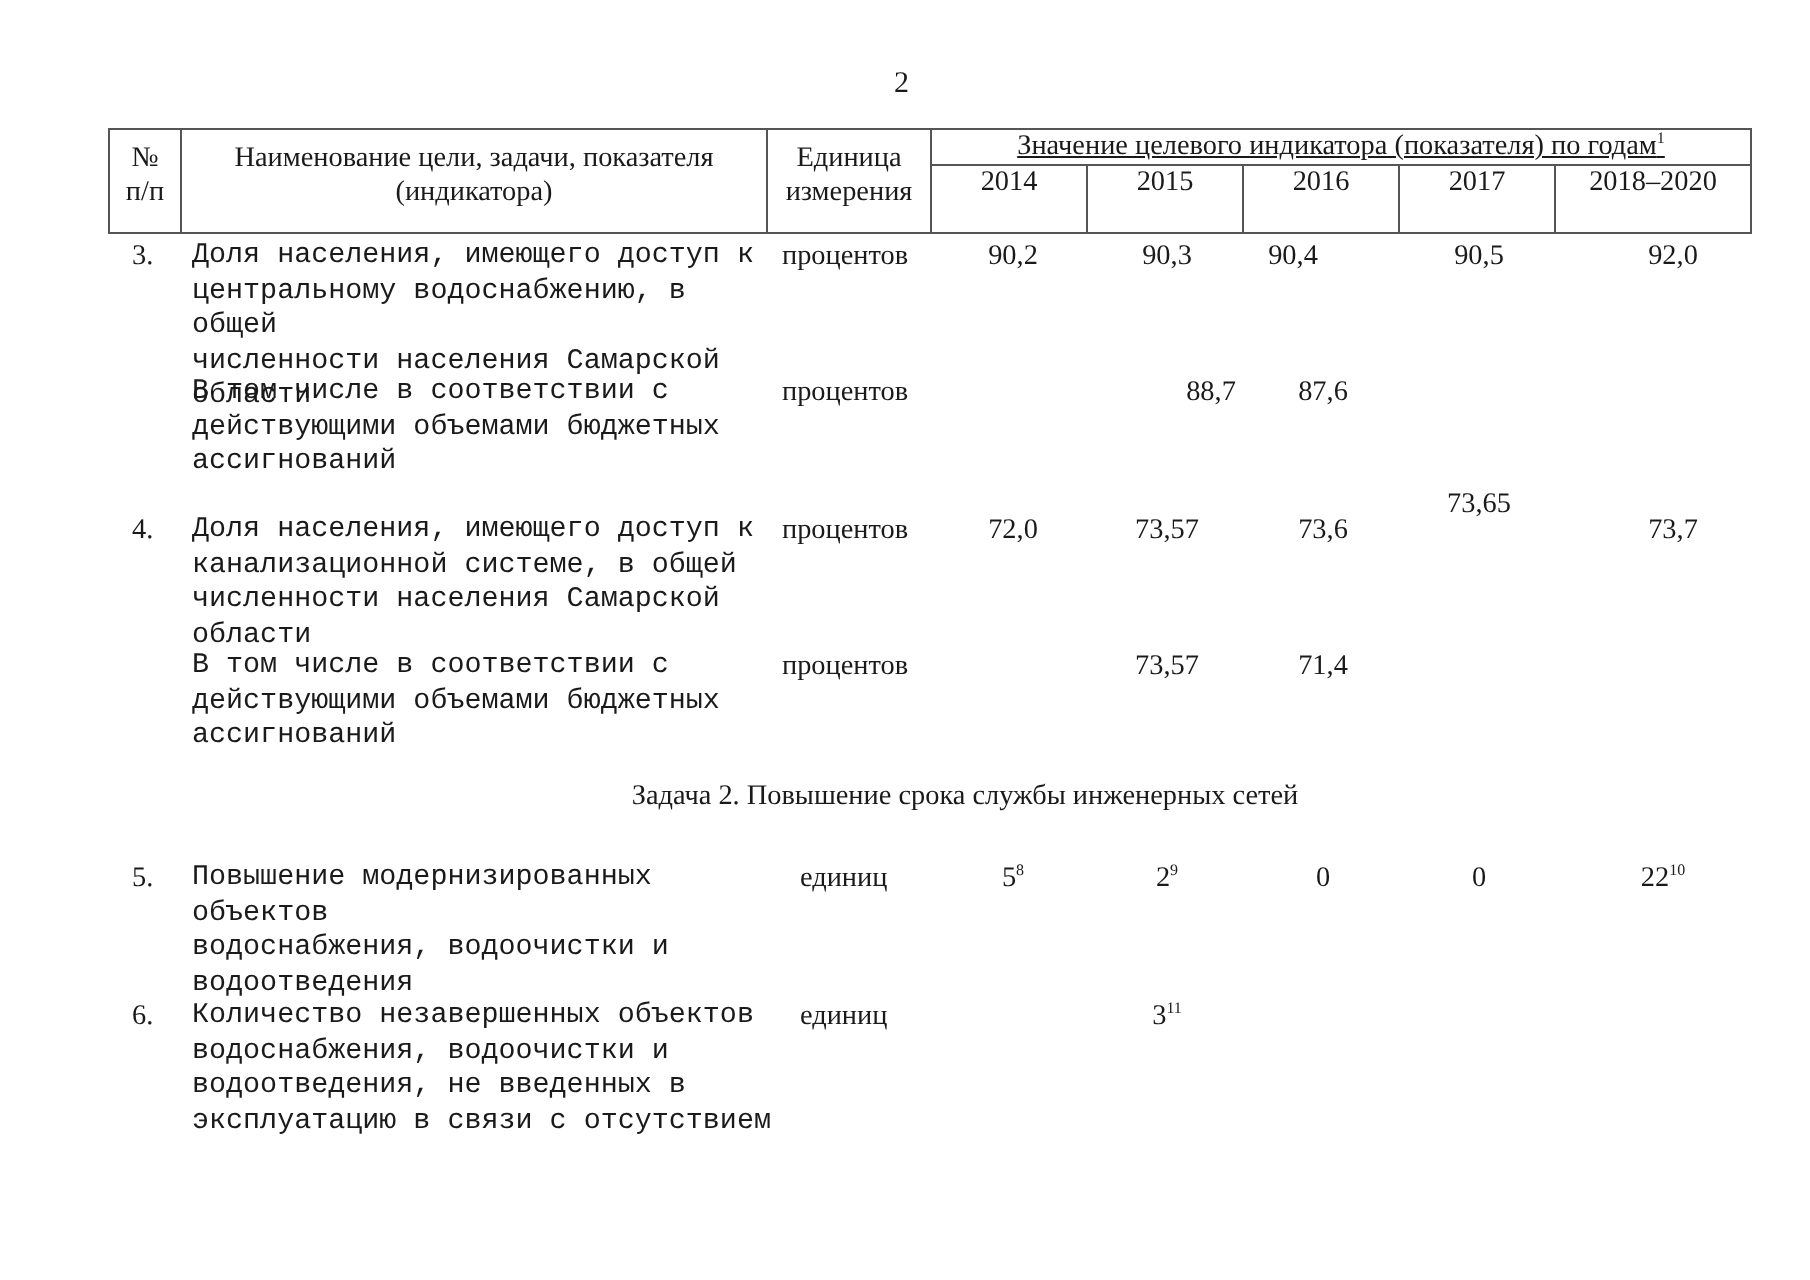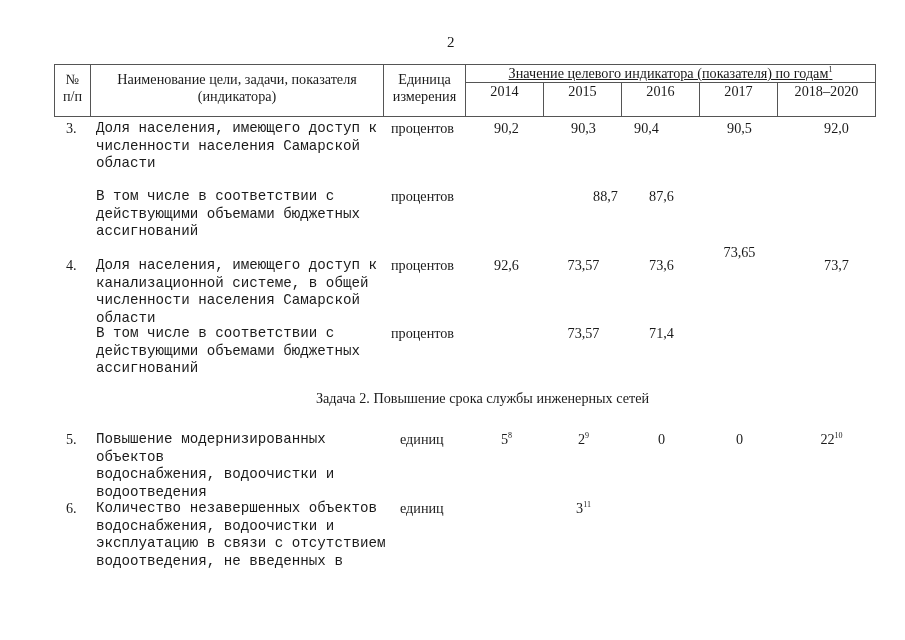--- a/index.html
+++ b/index.html
@@ -53,20 +53,21 @@
     <td class="c-y yr">2017</td>
     <td class="c-ylast yr">2018–2020</td>
   </tr>
 </tbody>
   </table>
 
 <div>
   <div class="row-num" style="top:120px">3.</div>
   <div class="row-name" style="top:120px">
     <div>Доля населения, имеющего доступ к</div>
+    <div>центральному водоснабжению, в общей</div>
     <div>численности населения Самарской области</div>
   </div>
   <div class="row-unit" style="top:120px">процентов</div>
   <div class="val" style="top:120px;left:468px">90,2</div>
   <div class="val" style="top:120px;left:545px">90,3</div>
   <div class="val" style="top:120px;left:608px">90,4</div>
   <div class="val" style="top:120px;left:701px">90,5</div>
   <div class="val" style="top:120px;left:788px;width:97px">92,0</div>
 </div>
 
@@ -82,21 +83,21 @@
 </div>
 
 <div>
   <div class="row-num" style="top:257px">4.</div>
   <div class="row-name" style="top:257px">
     <div>Доля населения, имеющего доступ к</div>
     <div>канализационной системе, в общей</div>
     <div>численности населения Самарской области</div>
   </div>
   <div class="row-unit" style="top:257px">процентов</div>
-  <div class="val" style="top:257px;left:468px">92,6</div>
+  <div class="val" style="top:257px;left:468px">72,0</div>
   <div class="val" style="top:257px;left:545px">73,57</div>
   <div class="val" style="top:257px;left:623px">73,6</div>
   <div class="val" style="top:244px;left:701px">73,65</div>
   <div class="val" style="top:257px;left:788px;width:97px">73,7</div>
 </div>
 
 <div>
   <div class="row-name" style="top:325px">
     <div>В том числе в соответствии с</div>
     <div>действующими объемами бюджетных</div>
@@ -122,18 +123,18 @@
   <div class="val" style="top:431px;left:623px">0</div>
   <div class="val" style="top:431px;left:701px">0</div>
   <div class="val" style="top:431px;left:783px;width:97px"><span>22</span><sup>10</sup></div>
 </div>
 
 <div>
   <div class="row-num" style="top:500px">6.</div>
   <div class="row-name" style="top:500px">
     <div>Количество незавершенных объектов</div>
     <div>водоснабжения, водоочистки и</div>
+    <div>водоотведения, не введенных в</div>
     <div>эксплуатацию в связи с отсутствием</div>
-    <div>водоотведения, не введенных в</div>
   </div>
   <div class="row-unit" style="top:500px;left:400px">единиц</div>
   <div class="val" style="top:500px;left:545px"><span>3</span><sup>11</sup></div>
 </div>
 
 </body></html>

